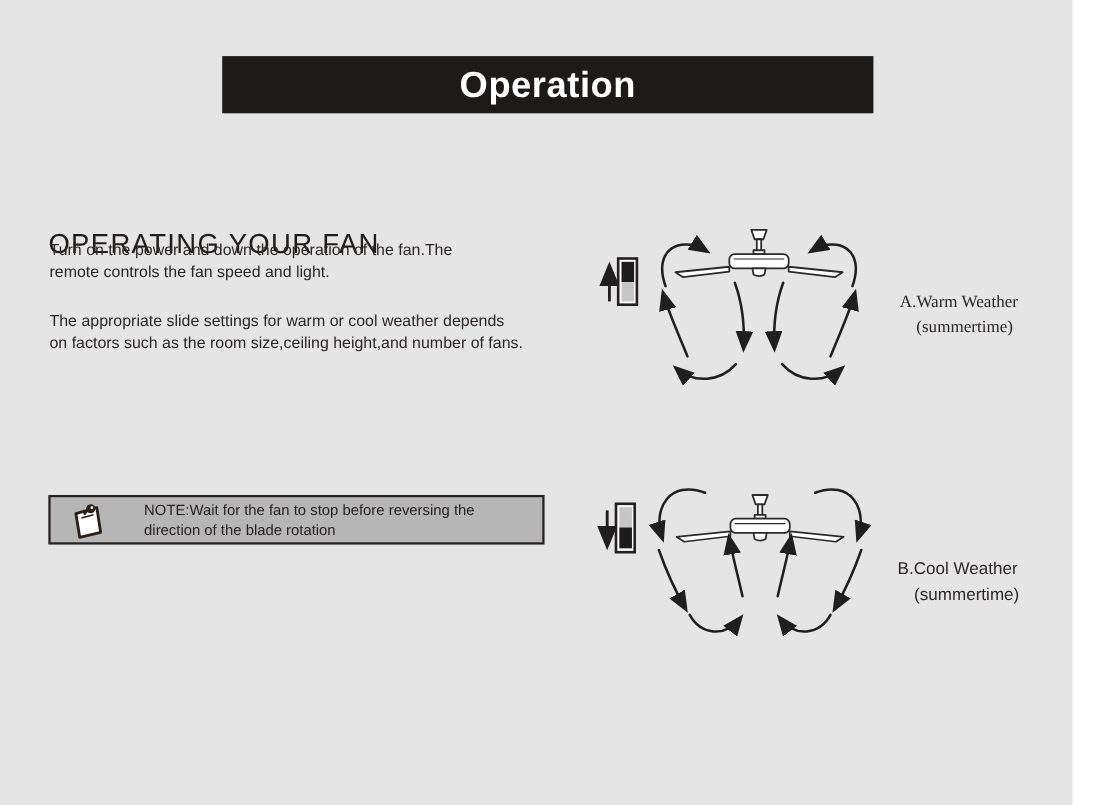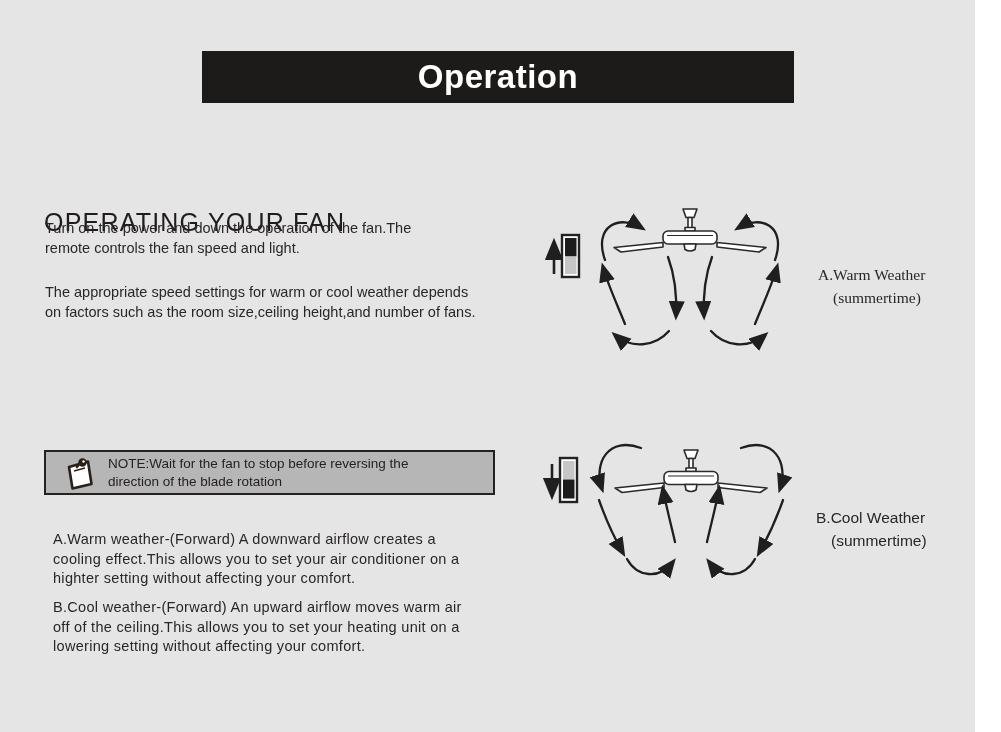--- a/index.html
+++ b/index.html
@@ -57,21 +57,21 @@
     position: absolute;
     left: 44px; top: 450px;
     width: 451px; height: 45px;
     background: #b6b6b6;
     border: 2px solid #262121;
     display: flex;
     align-items: center;
   }
   .note-icon { margin-left: 15px; width: 36px; height: 38px; flex: 0 0 auto; }
   .note-text {
-    margin-left: 11px;
+    margin-left: 34px;
     font-size: 13.5px;
     line-height: 17.5px;
     white-space: pre-line;
     color: #262121;
   }
 
   .diagram { position: absolute; overflow: visible; }
   .diagram-warm { left: 545px; top: 200px; }
   .diagram-cool { left: 545px; top: 440px; }
 
@@ -86,41 +86,35 @@
 <div class="page">
 
   <div class="banner">
     <span class="banner-title">Operation</span>
   </div>
 
   <div class="section-heading">OPERATING YOUR FAN</div>
 
   <div class="para para-intro">Turn on the power and down the operation of the fan.The
 remote controls the fan speed and light.</div>
-  <div class="para para-speed">The appropriate speed settings for warm or cool weather depends
+  <div class="para para-speed">The appropriate slide settings for warm or cool weather depends
 on factors such as the room size,ceiling height,and number of fans.</div>
 
   <div class="note-box">
     <svg class="note-icon" viewBox="0 0 36 38">
       <path d="M8,13 L27,7.5 L30.5,30 L11.5,34.5 Z" fill="#ffffff" stroke="#2a201a" stroke-width="2.6" stroke-linejoin="round"></path>
       <path d="M13,17 L24,14" stroke="#2a201a" stroke-width="1.4" fill="none"></path>
       <circle cx="21.5" cy="8.5" r="4.2" fill="#2a201a"></circle>
       <path d="M20,8 L16,13" stroke="#2a201a" stroke-width="2.4" stroke-linecap="round"></path>
       <circle cx="22.5" cy="7.5" r="1.2" fill="#ffffff"></circle>
     </svg>
     <div class="note-text">NOTE:Wait for the fan to stop before reversing the
 direction of the blade rotation</div>
   </div>
 
-  <div class="para para-warm">A.Warm weather-(Forward) A downward airflow creates a
-cooling effect.This allows you to set your air conditioner on a
-highter setting without affecting your comfort.</div>
-  <div class="para para-cool">B.Cool weather-(Forward) An upward airflow moves warm air
-off of the ceiling.This allows you to set your heating unit on a
-lowering setting without affecting your comfort.</div>
 
   <svg class="diagram diagram-warm" width="260" height="155" viewBox="0 0 260 155">
     <defs>
       <marker id="ahw" markerWidth="9" markerHeight="8" refX="6.5" refY="3.5" orient="auto">
         <path d="M0,0 L8.5,3.5 L0,7 Z" fill="#1f1f1f"></path>
       </marker>
     </defs>
 
     <g>
       <line x1="9" y1="74" x2="9" y2="43" stroke="#1f1f1f" stroke-width="2.6" marker-end="url(#ahw)"></line>

